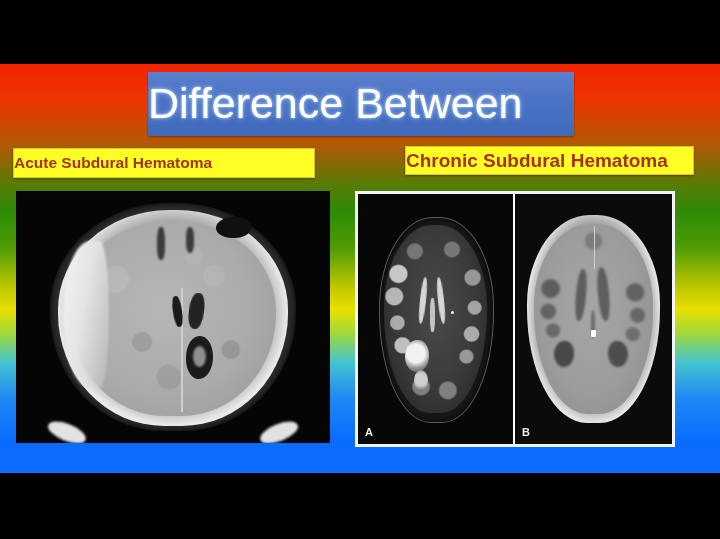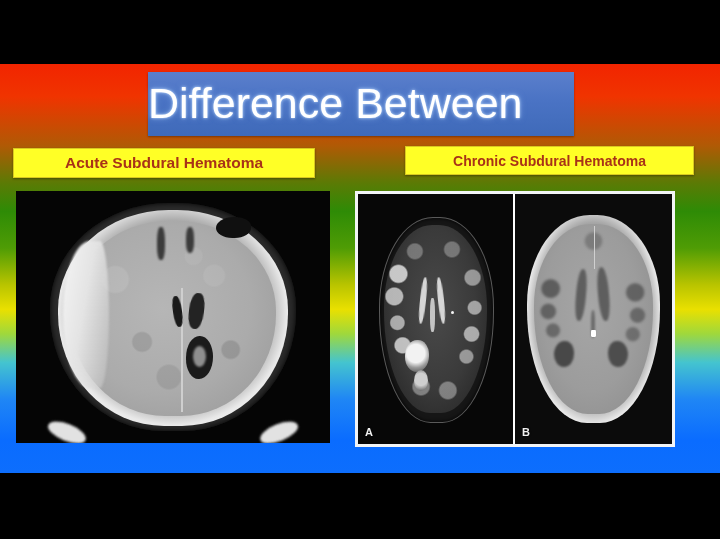--- a/index.html
+++ b/index.html
@@ -82,21 +82,21 @@
   }
 
   
   .caption-chip {
     position: absolute;
     background: #ffff26;
     border: 1px solid #d8c820;
     box-shadow: 0 1px 2px rgba(0,0,0,0.35);
     display: flex;
     align-items: center;
-    justify-content: center;
+    justify-content: flex-start;
   }
   .caption-text {
     color: #a83218;
     font-weight: bold;
     white-space: nowrap;
     text-align: center;
   }
 
   #caption-left {
     left: 13px;
@@ -105,21 +105,21 @@
     height: 28px;
   }
   #caption-left .caption-text { font-size: 15.5px; }
 
   #caption-right {
     left: 405px;
     top: 146px;
     width: 287px;
     height: 27px;
   }
-  #caption-right .caption-text { font-size: 14px; }
+  #caption-right .caption-text { font-size: 19px; }
 
   
   #panel-left {
     position: absolute;
     left: 16px;
     top: 191px;
     width: 314px;
     height: 252px;
     background: #050505;
     overflow: hidden;

